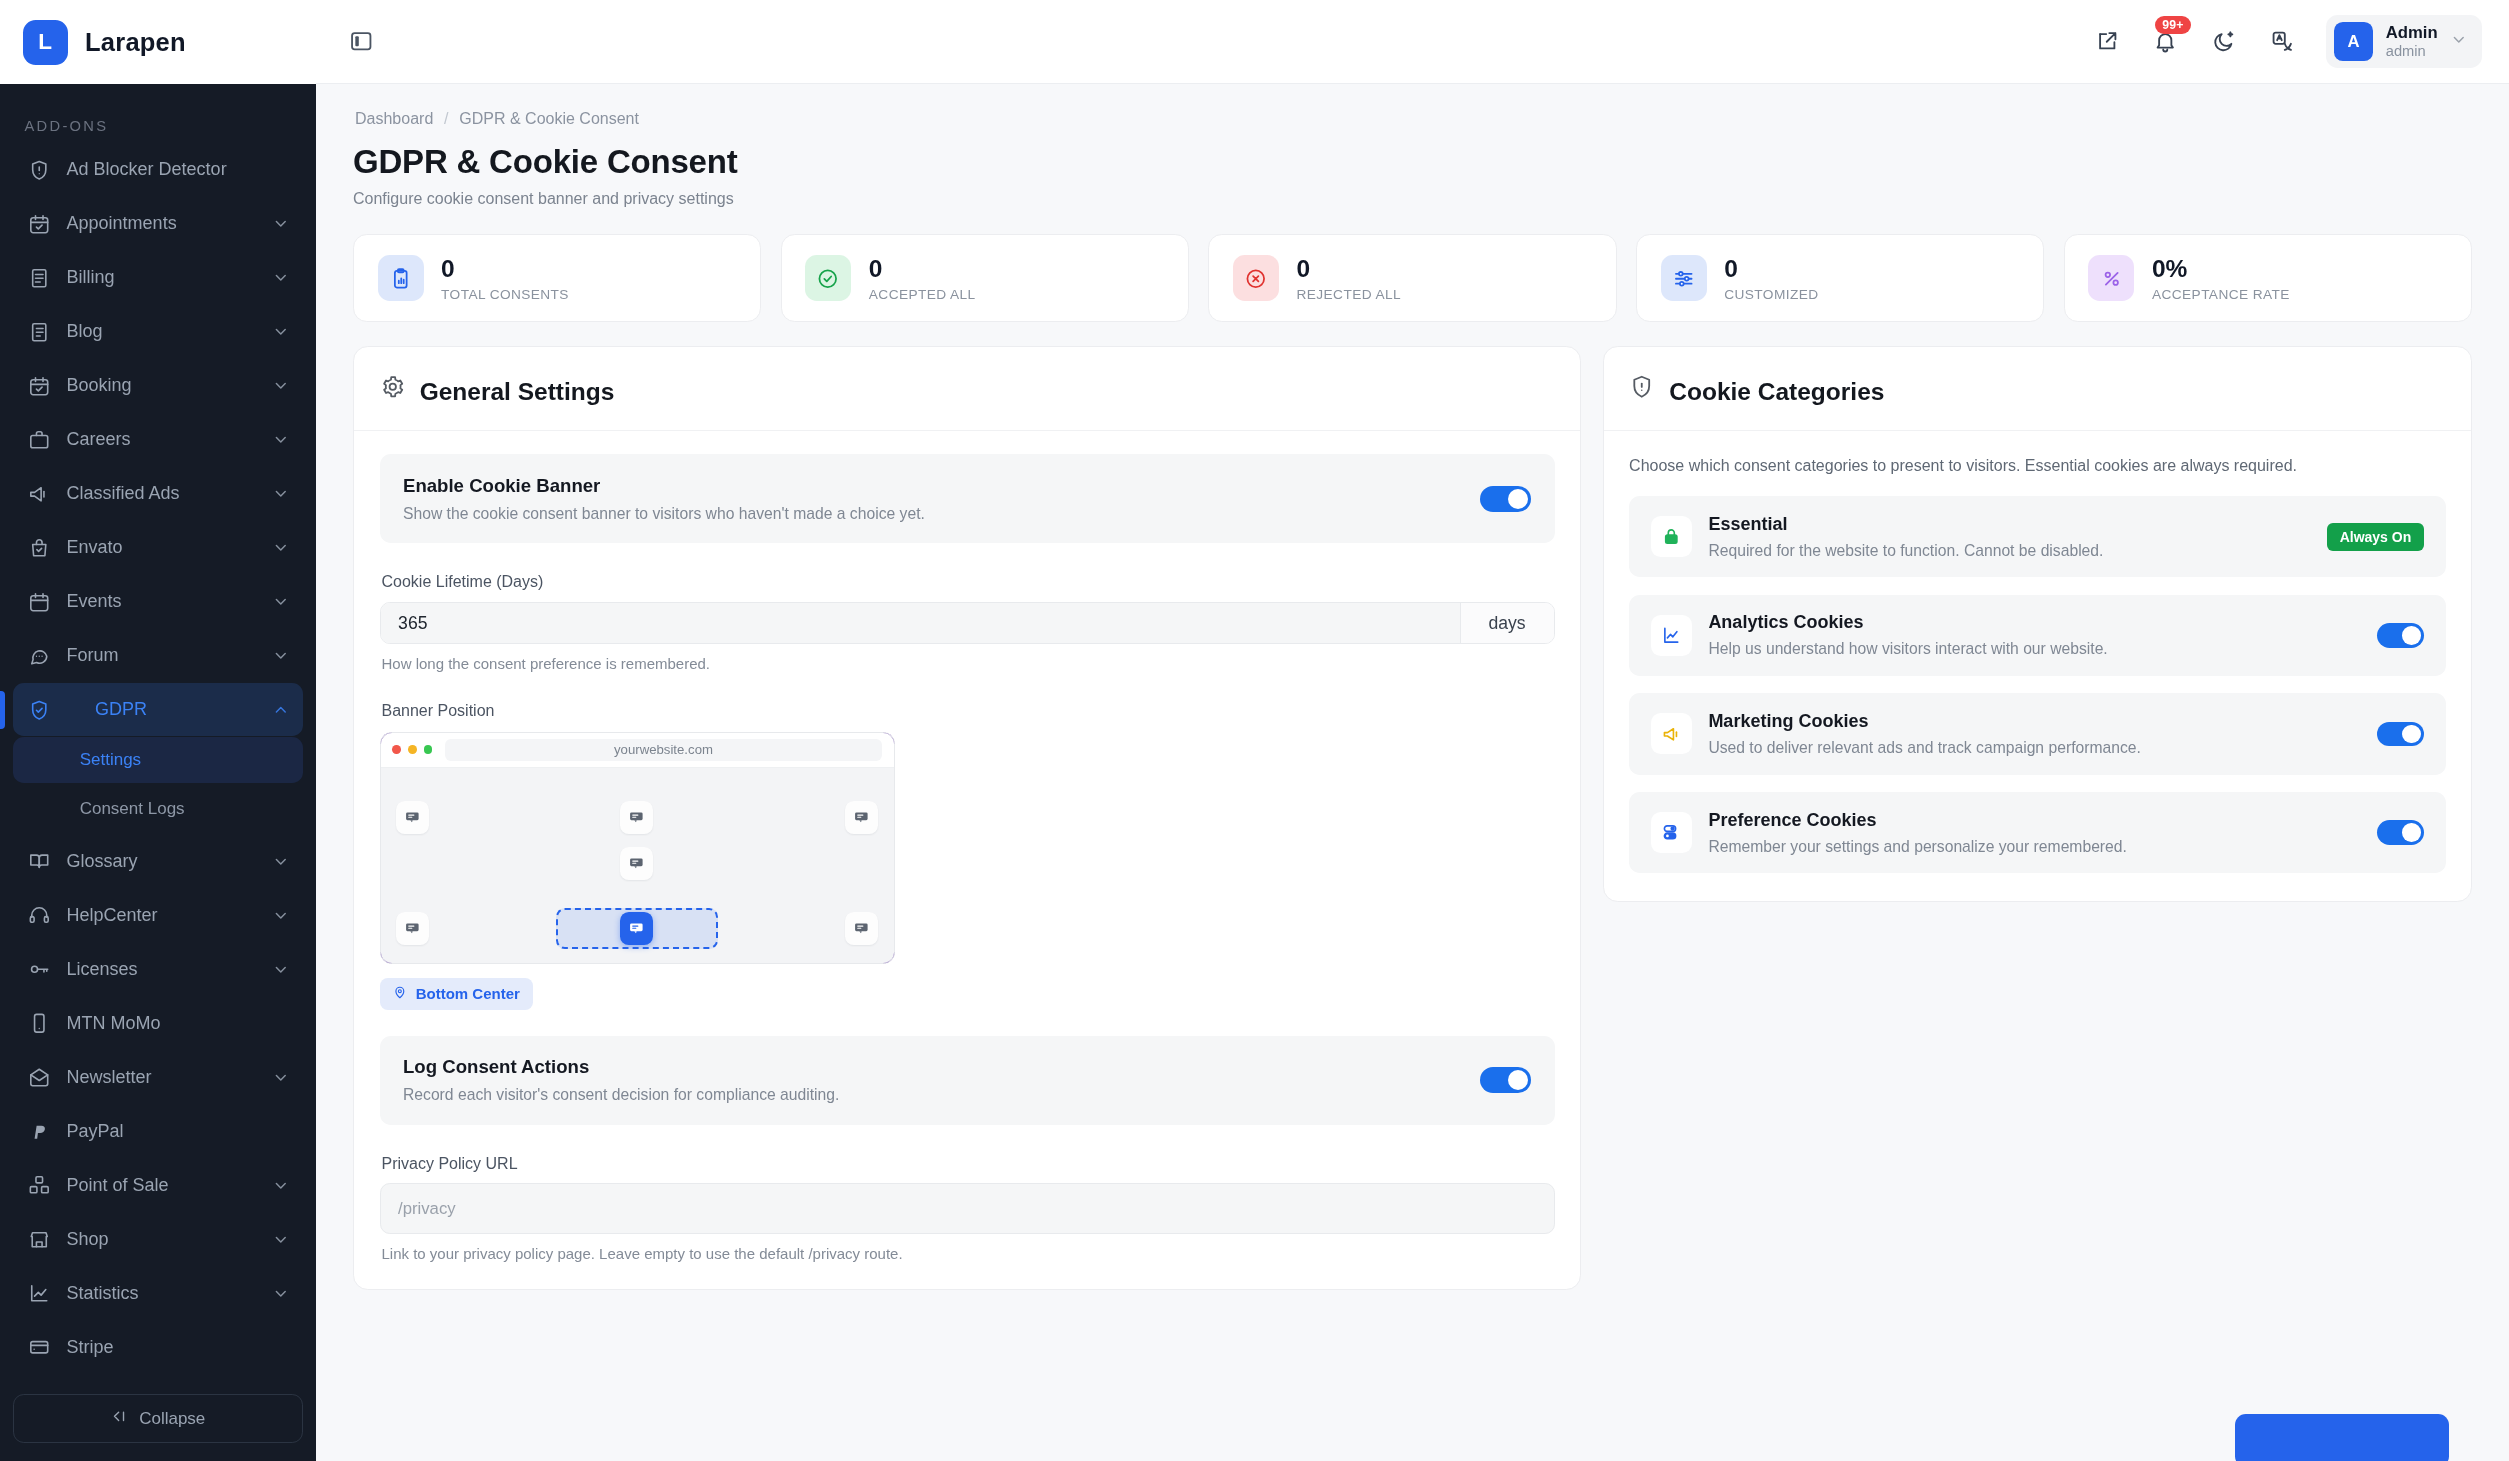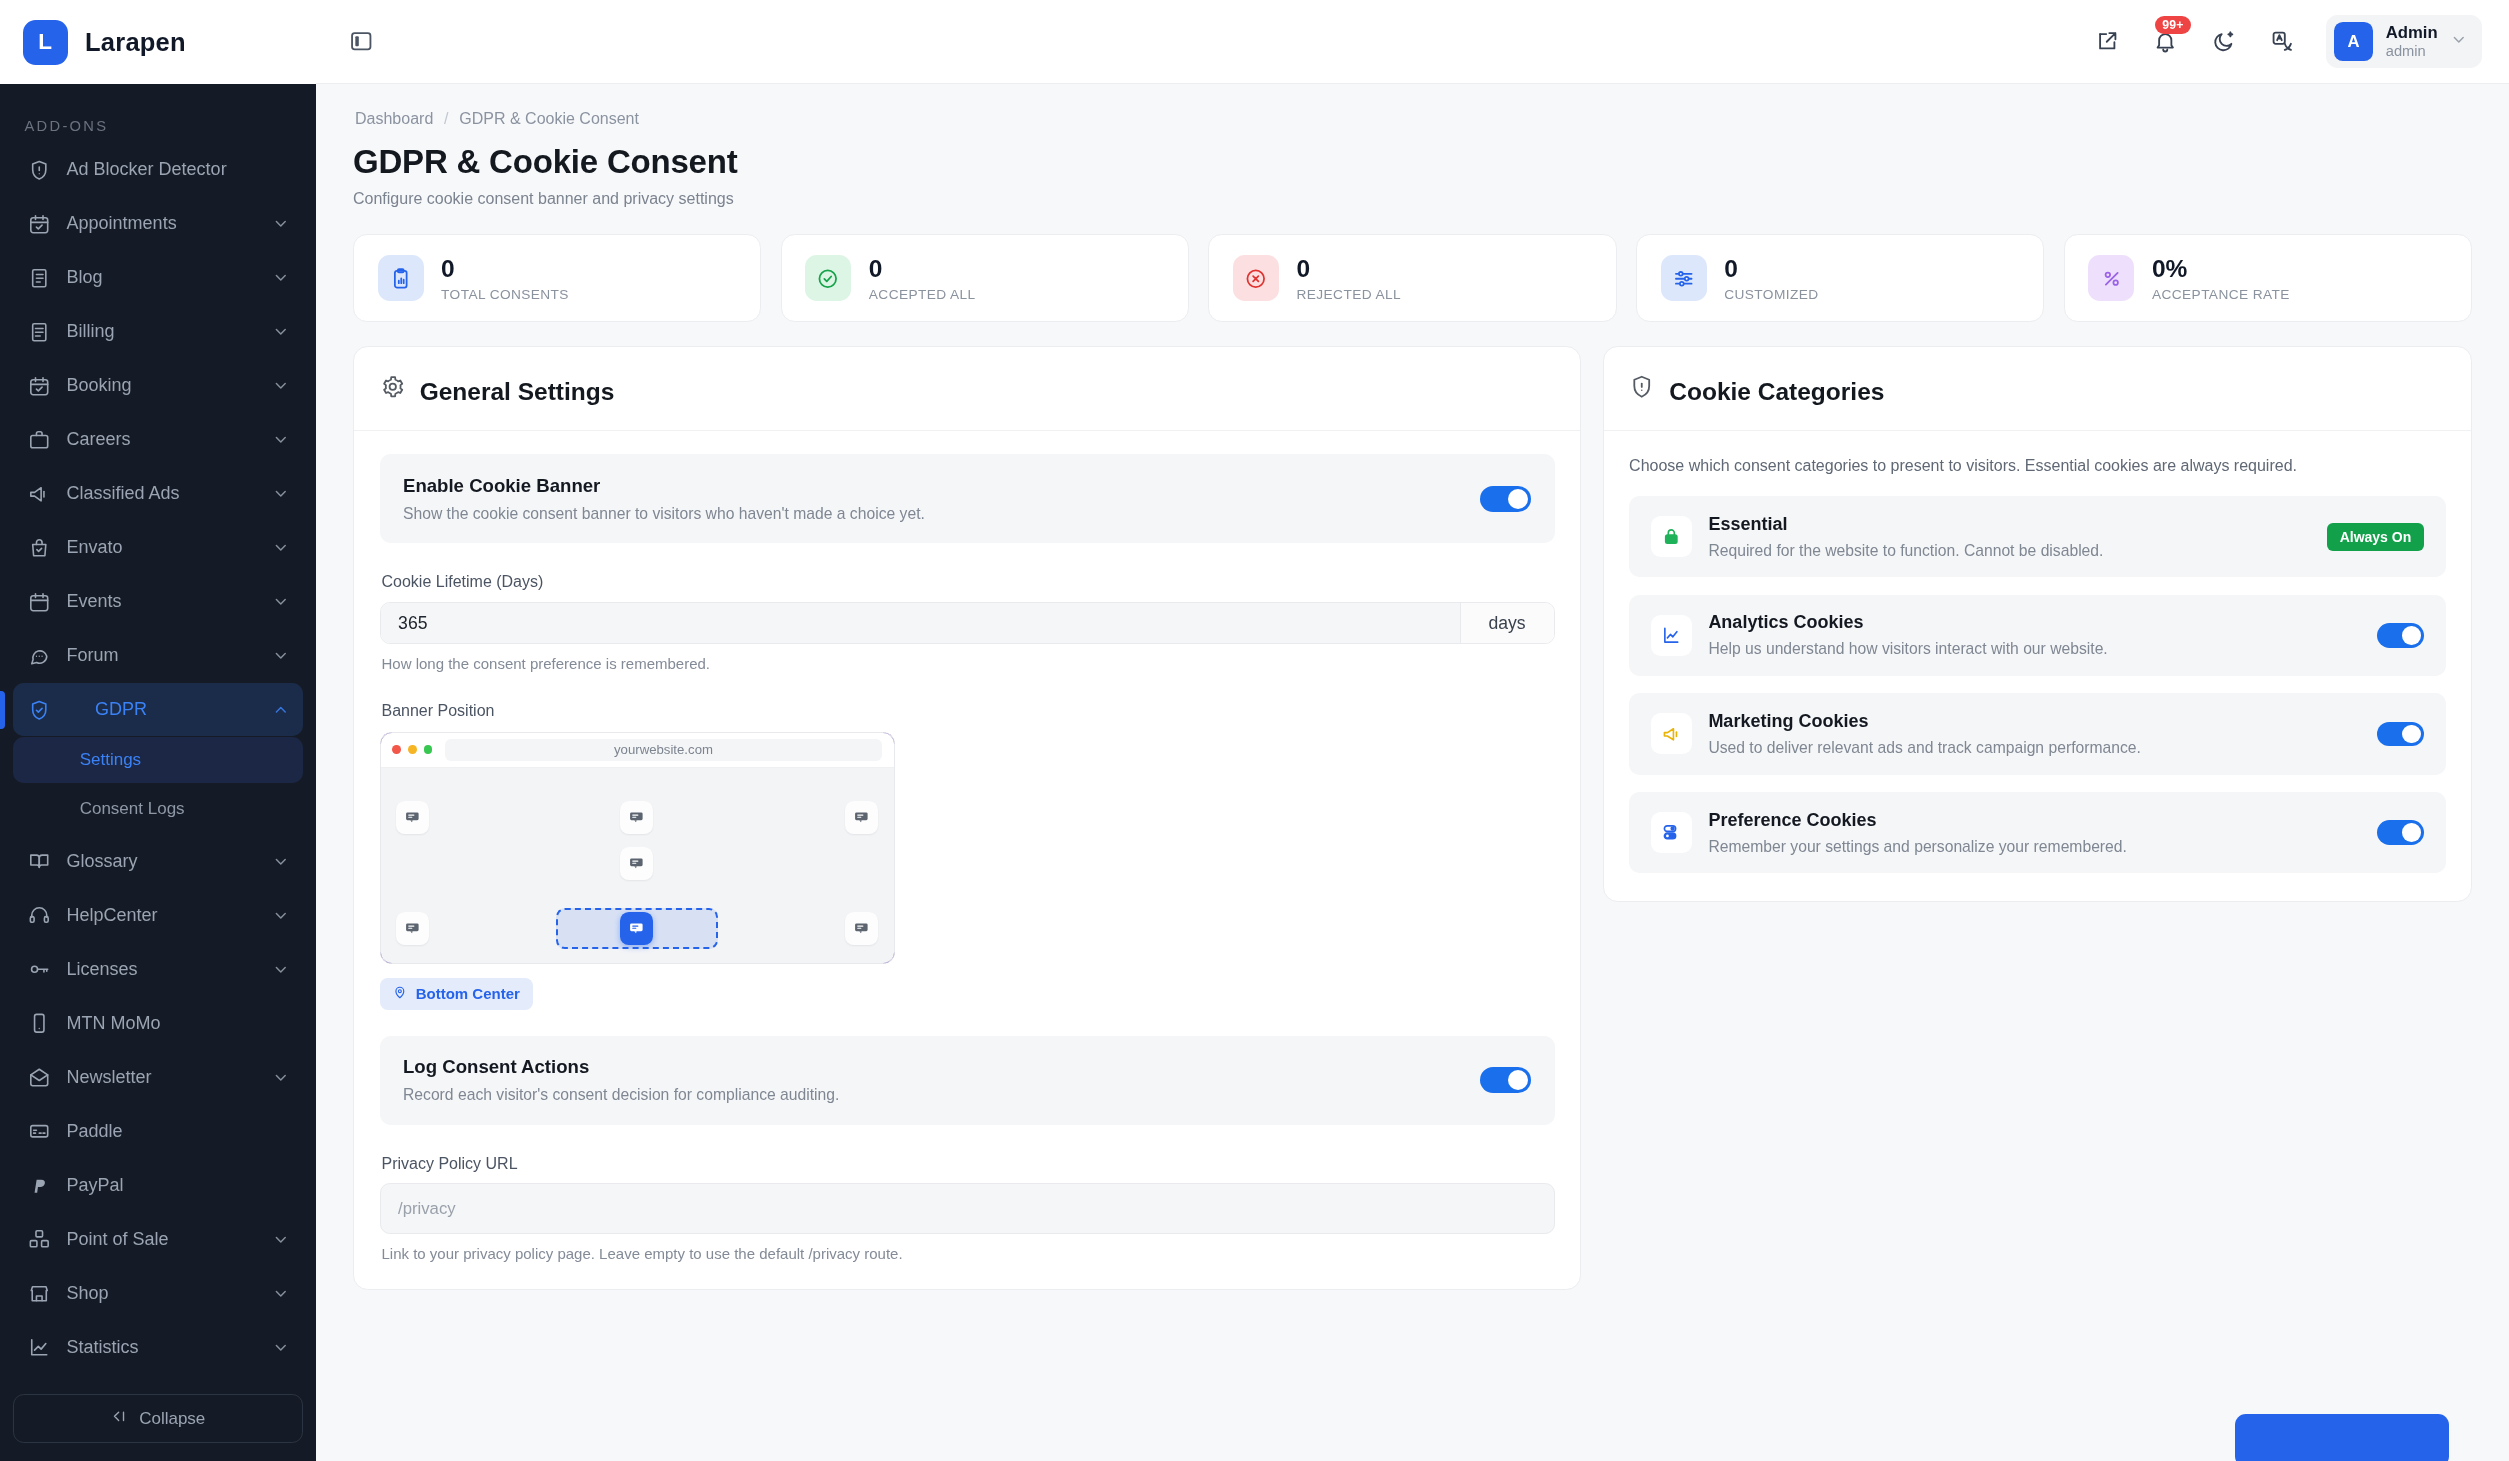--- a/index.html
+++ b/index.html
@@ -270,37 +270,37 @@
         <span class="nav-label">Appointments</span>
         <span class="nav-chev"><svg viewBox="0 0 24 24">
               <path d="M6 9l6 6 6-6"></path>
             </svg></span>
       </div>
 
       <div class="nav-item">
         <span class="ico">
             <svg viewBox="0 0 24 24">
               <rect x="5" y="3" width="14" height="18" rx="1.5"></rect>
+              <path d="M8 8h8M8 12h8M8 16h5"></path>
+            </svg>
+          </span>
+        <span class="nav-label">Billing</span>
+        <span class="nav-chev"><svg viewBox="0 0 24 24">
+              <path d="M6 9l6 6 6-6"></path>
+            </svg></span>
+      </div>
+
+      <div class="nav-item">
+        <span class="ico">
+            <svg viewBox="0 0 24 24">
+              <rect x="5" y="3" width="14" height="18" rx="1.5"></rect>
               <path d="M9 8h7M9 12h7M9 16h4"></path>
             </svg>
           </span>
         <span class="nav-label">Blog</span>
-        <span class="nav-chev"><svg viewBox="0 0 24 24">
-              <path d="M6 9l6 6 6-6"></path>
-            </svg></span>
-      </div>
-
-      <div class="nav-item">
-        <span class="ico">
-            <svg viewBox="0 0 24 24">
-              <rect x="5" y="3" width="14" height="18" rx="1.5"></rect>
-              <path d="M8 8h8M8 12h8M8 16h5"></path>
-            </svg>
-          </span>
-        <span class="nav-label">Billing</span>
         <span class="nav-chev"><svg viewBox="0 0 24 24">
               <path d="M6 9l6 6 6-6"></path>
             </svg></span>
       </div>
 
       <div class="nav-item">
         <span class="ico">
             <svg viewBox="0 0 24 24">
               <rect x="3" y="5" width="18" height="16" rx="2.5"></rect>
               <path d="M3 10h18M8 3v4M16 3v4M9 15l2 2 4-4"></path>
@@ -456,29 +456,20 @@
               <path d="M3 9.5l9-6 9 6V19a2 2 0 01-2 2H5a2 2 0 01-2-2z"></path>
               <path d="M3 9.5l9 6 9-6"></path>
             </svg>
           </span>
         <span class="nav-label">Newsletter</span>
         <span class="nav-chev"><svg viewBox="0 0 24 24">
               <path d="M6 9l6 6 6-6"></path>
             </svg></span>
       </div>
 
-      <div class="nav-item">
-        <span class="ico">
-            <svg viewBox="0 0 24 24">
-              <rect x="3" y="6" width="18" height="12" rx="2"></rect>
-              <path d="M6 11h3M6 14h2M12 14h2M16 14h2"></path>
-            </svg>
-          </span>
-        <span class="nav-label">Paddle</span>
-      </div>
 
       <div class="nav-item">
         <span class="ico">
             <svg viewBox="0 0 24 24">
               <path d="M7 20l2.2-14h5.1c2.6 0 4.1 1.4 3.7 3.9-.4 2.6-2.3 4-5 4h-2.4L9.8 20z" fill="currentColor" stroke="none"></path>
             </svg>
           </span>
         <span class="nav-label">PayPal</span>
       </div>
 

